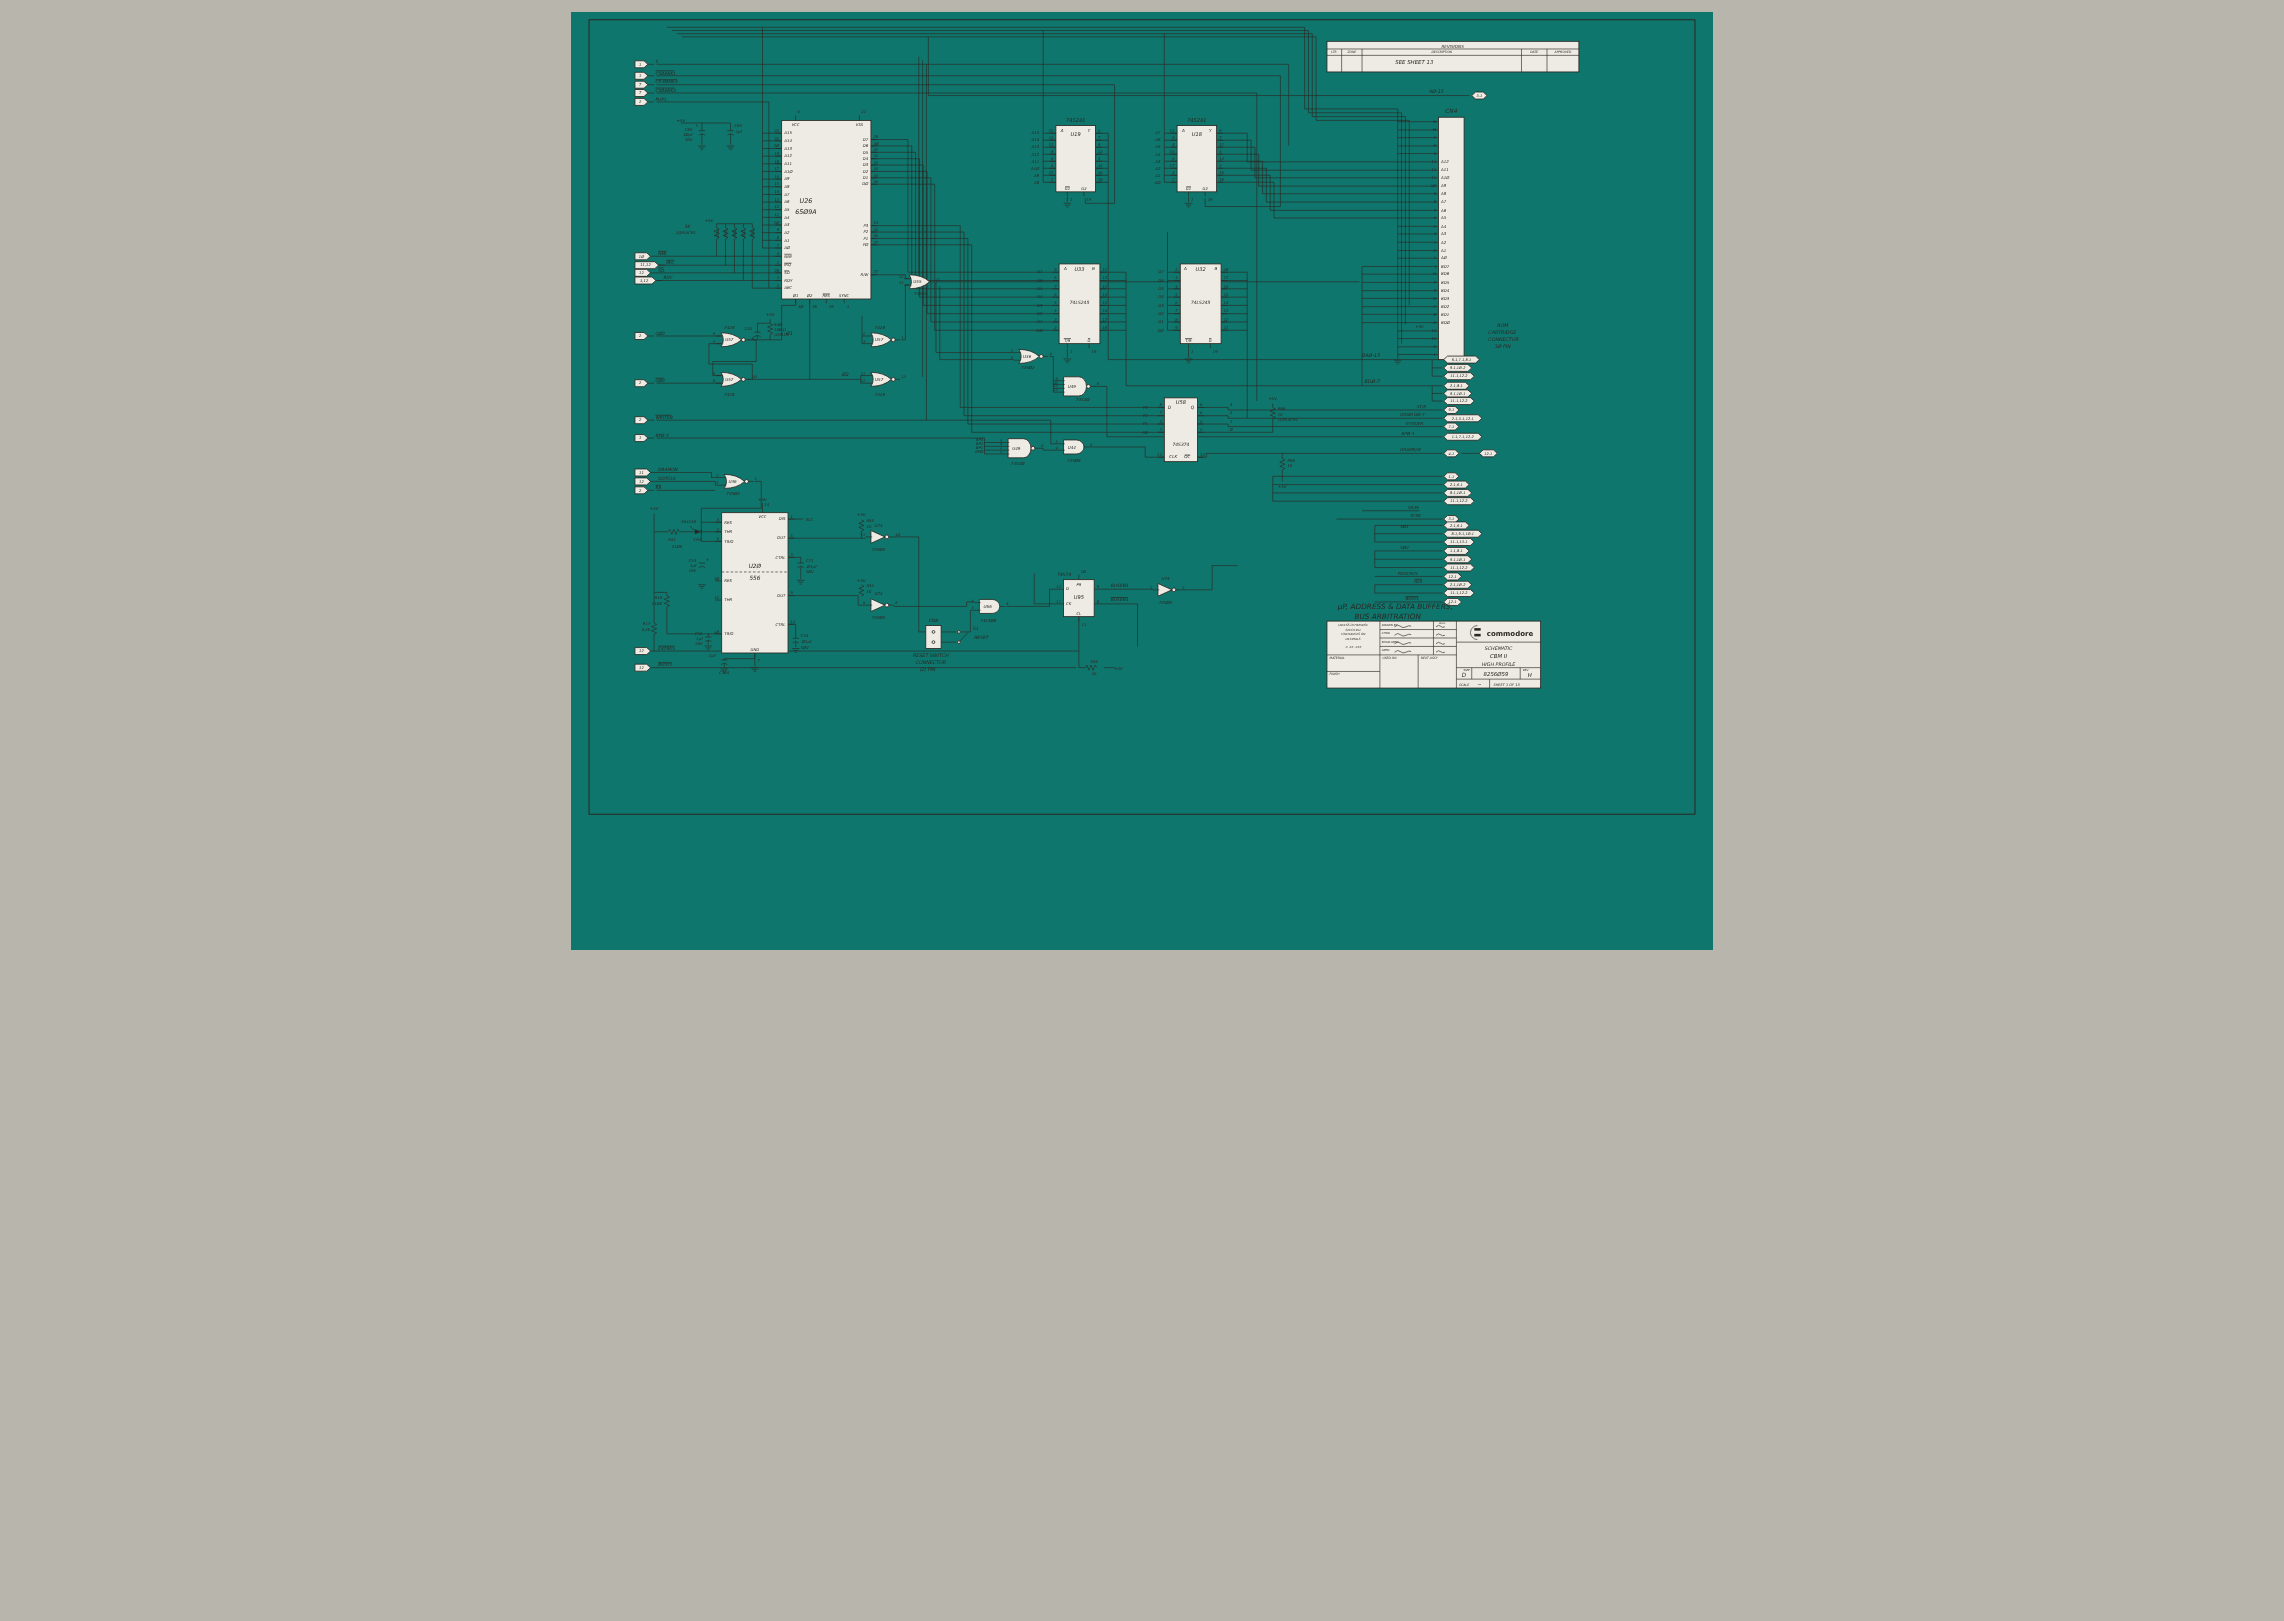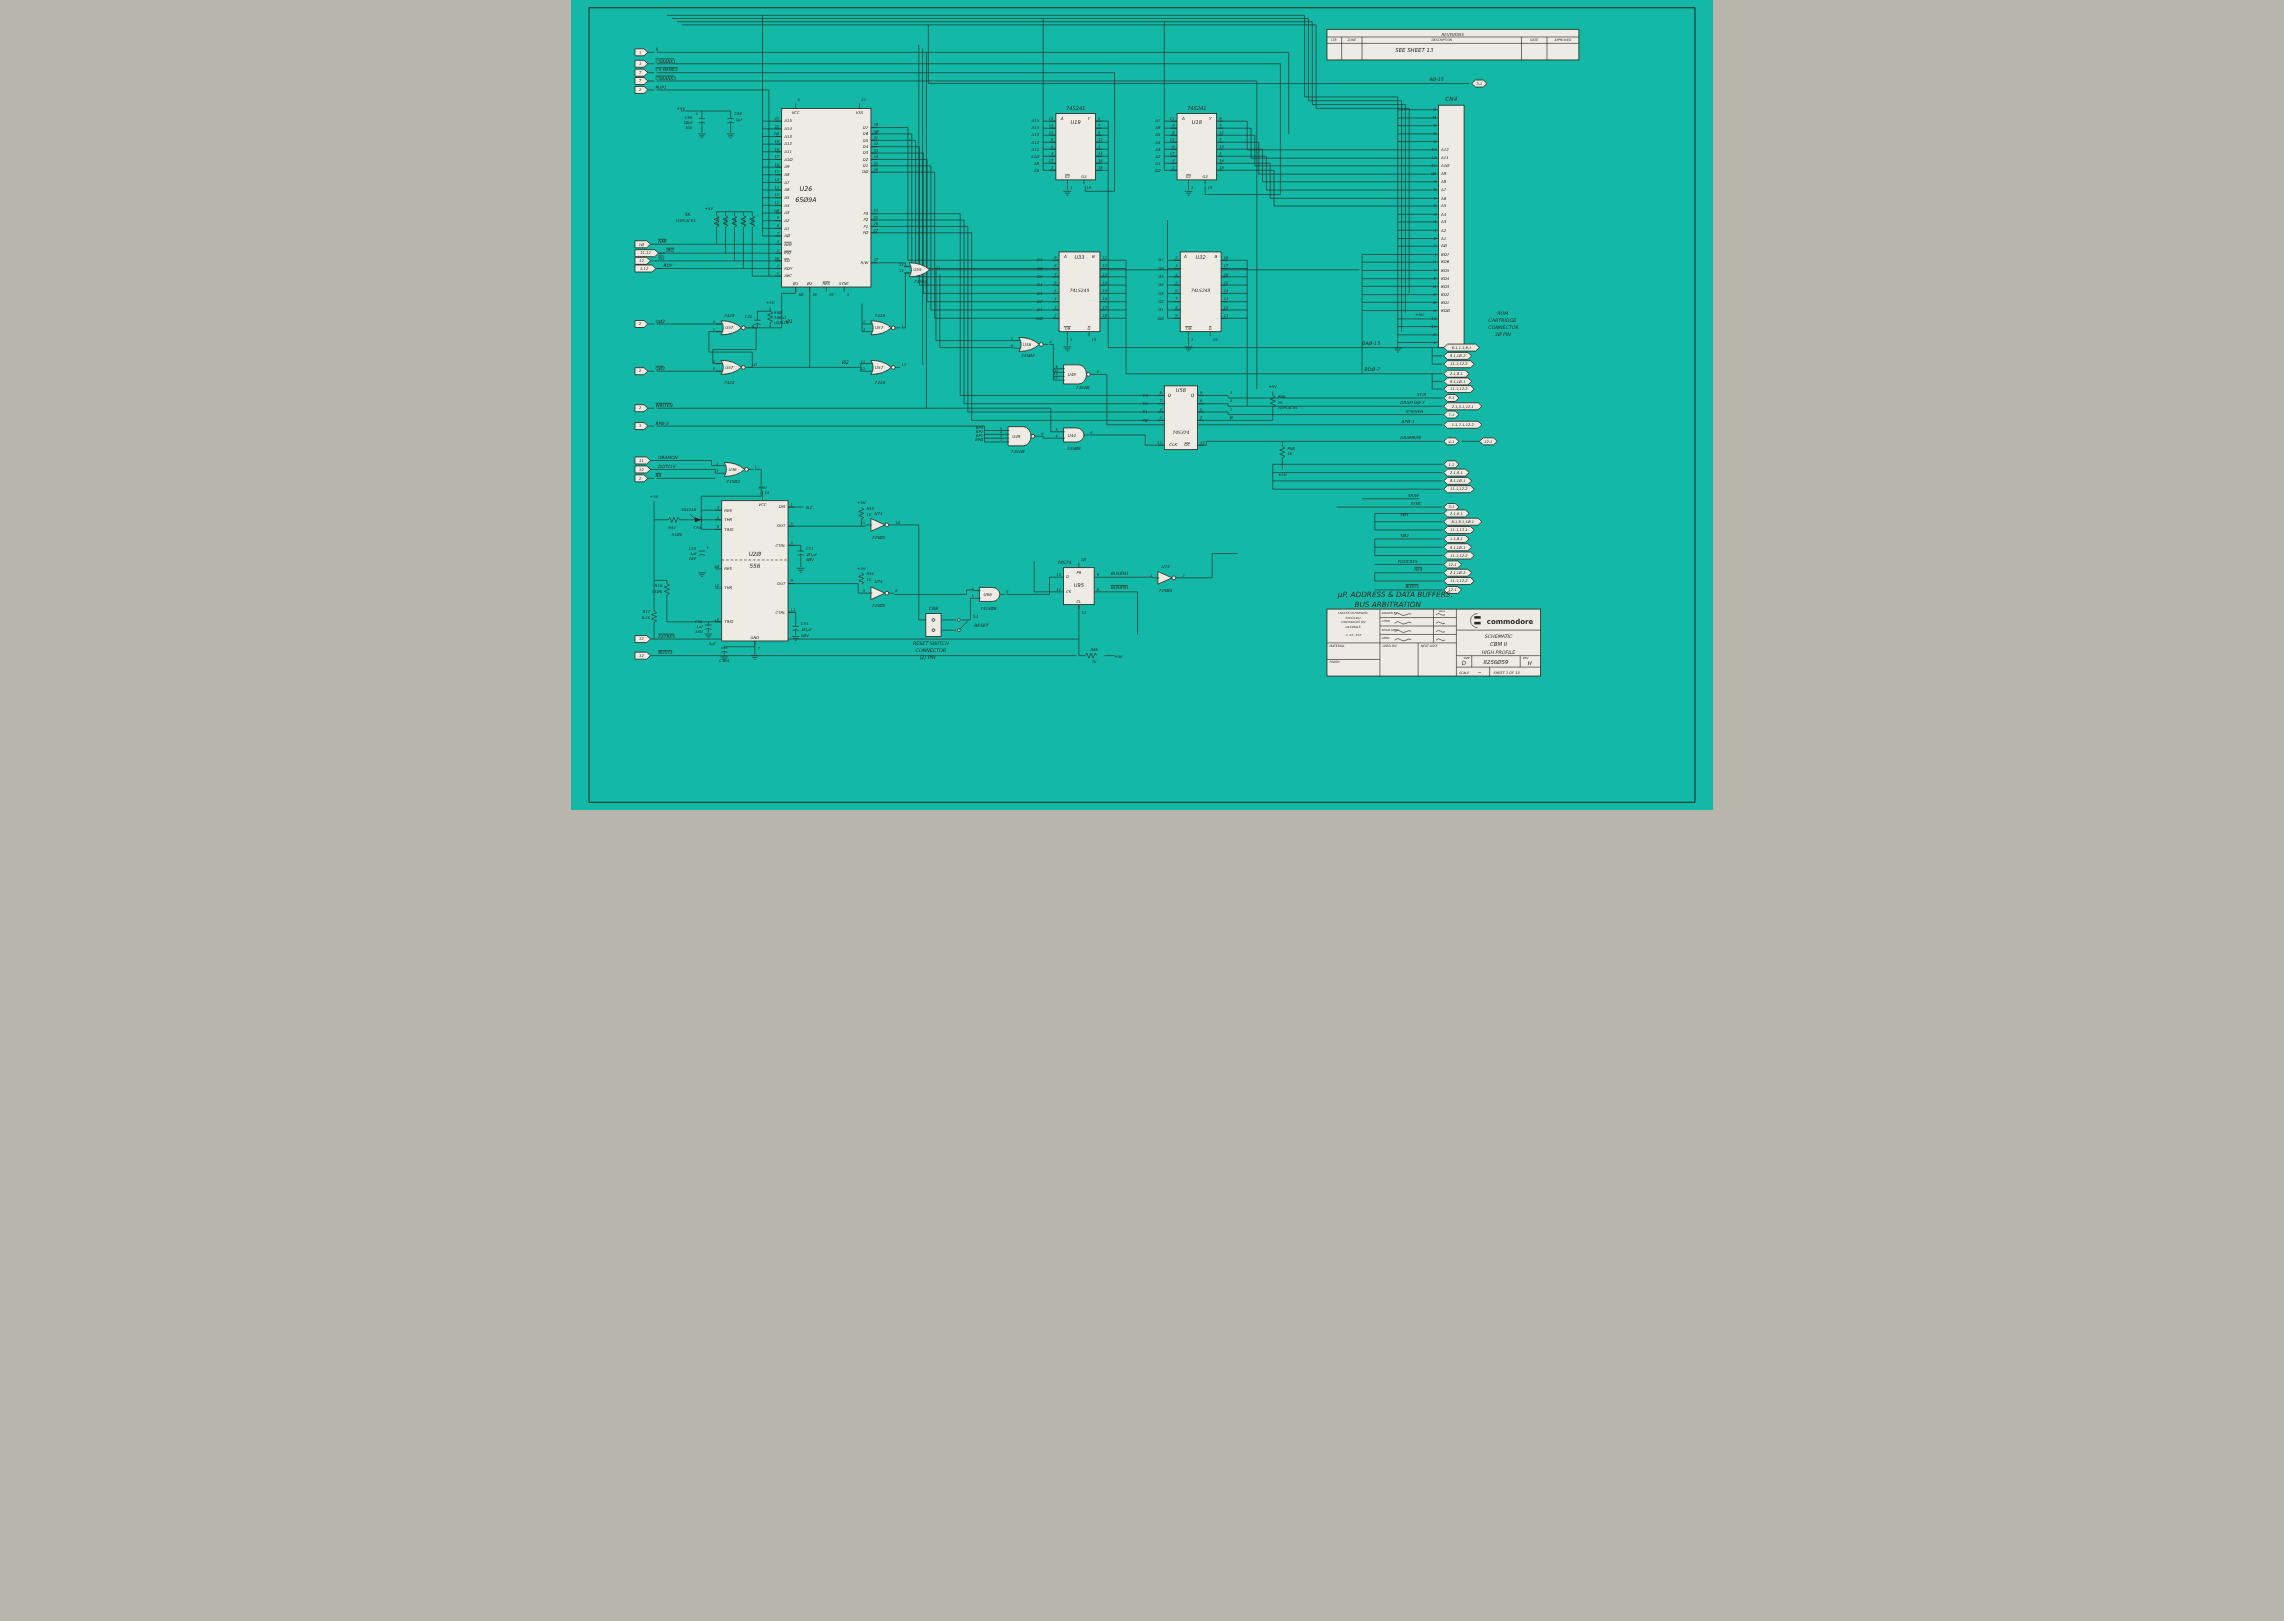--- a/index.html
+++ b/index.html
@@ -1,16 +1,16 @@
 <!DOCTYPE html>
 <html style="font-size:10.2px"><head>
 <meta charset="utf-8">
 <style>
   html,body{margin:0;padding:0;background:#b8b5ad;}
-  .sheet-wrap{position:relative;width:1142px;height:810px;background:#14b8a6;margin:0 auto;overflow:hidden;}
+  .sheet-wrap{position:relative;width:1142px;height:938px;background:#0f766e;margin:12px auto;overflow:hidden;}
   svg{display:block}
   .t{font-family:"DejaVu Sans",sans-serif;font-style:italic;fill:#2b2721;}
   .b{font-weight:bold;font-style:normal;}
   .w{stroke:#2b2721;fill:none;stroke-width:1;}
   .box{fill:#edebe4;stroke:#2b2721;stroke-width:1.3;}
   .bd{stroke:#2b2721;fill:none;stroke-width:1.6;}
 </style>
 </head>
 <body>
 

